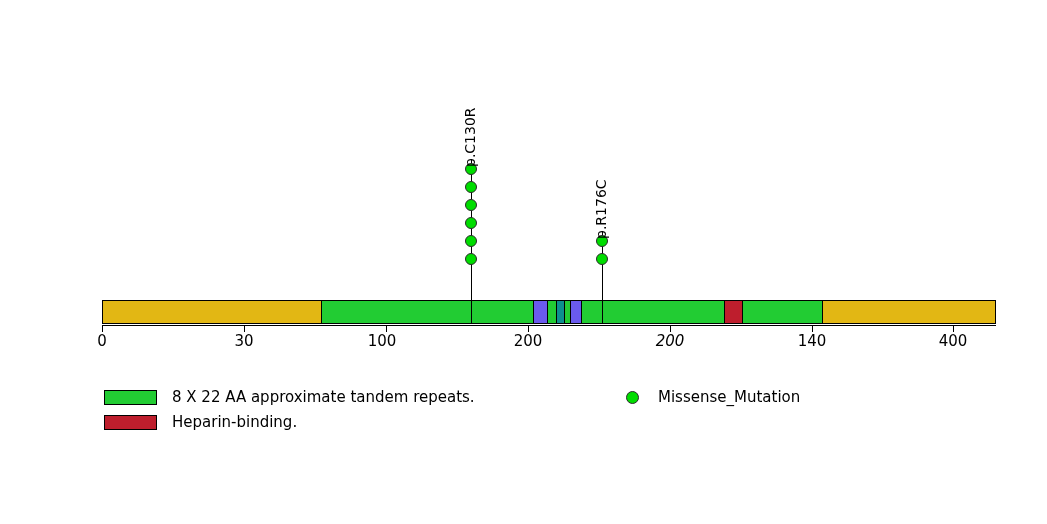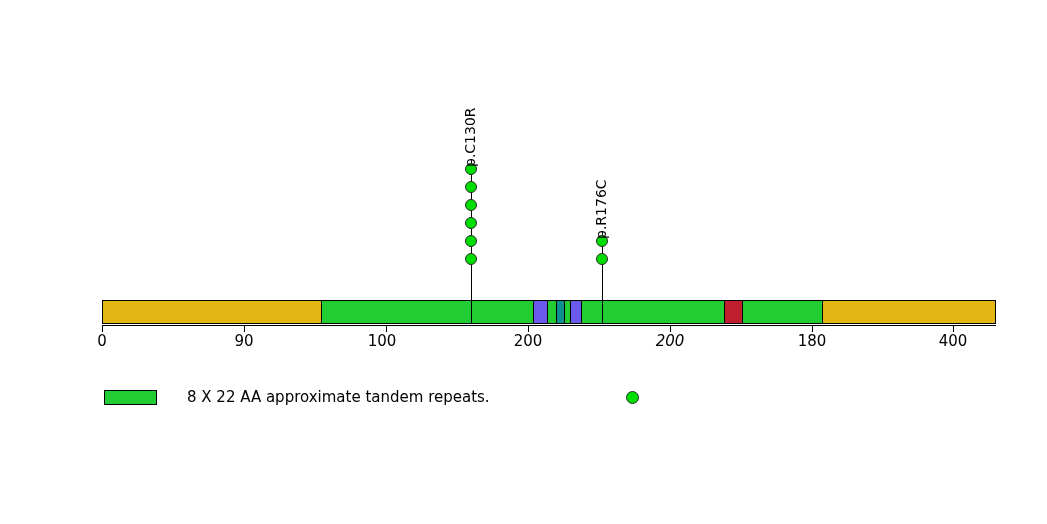--- a/index.html
+++ b/index.html
@@ -98,21 +98,20 @@
   .legend-left {
     position: absolute;
     left: 104px;
     top: 386px;
   }
   .legend-row {
     display: flex;
     align-items: center;
     height: 22px;
     margin-bottom: 3px;
-    gap: 15px;
   }
   .legend-swatch {
     width: 53px;
     height: 15px;
     border: 1px solid #000000;
     box-sizing: border-box;
     flex: 0 0 auto;
   }
   .legend-text {
     margin-left: 15px;
@@ -152,29 +151,29 @@
       <div class="domain-seg" style="left: 453.095px; width: 8.51429px; background: rgb(13, 143, 143);"></div>
       <div class="domain-seg" style="left: 467.286px; width: 11.3524px; background: rgb(106, 90, 238);"></div>
       <div class="domain-seg" style="left: 620.543px; width: 19.8667px; background: rgb(190, 30, 45);"></div>
     </div>
 
   <div class="axis-line"></div>
   <div id="axis-ticks">
       <div class="tick" style="left: 102px;"></div>
       <div class="tick-label" style="left: 102px;">0</div>
       <div class="tick" style="left: 244px;"></div>
-      <div class="tick-label" style="left: 244px;">90</div>
+      <div class="tick-label" style="left: 244px;">30</div>
       <div class="tick" style="left: 386px;"></div>
       <div class="tick-label" style="left: 382px;">100</div>
       <div class="tick" style="left: 528px;"></div>
       <div class="tick-label" style="left: 528px;">200</div>
       <div class="tick" style="left: 670px;"></div>
       <div class="tick-label" style="left: 670px; font-style: italic;">200</div>
       <div class="tick" style="left: 812px;"></div>
-      <div class="tick-label" style="left: 812px;">180</div>
+      <div class="tick-label" style="left: 812px;">140</div>
       <div class="tick" style="left: 953px;"></div>
       <div class="tick-label" style="left: 953px;">400</div>
     </div>
 
   <div id="lollipops">
       <div class="stem" style="left: 471px; top: 159px; height: 165px;"></div>
       <div class="mut-dot" style="left: 471px; top: 253px; background: rgb(0, 221, 0);"></div>
       <div class="mut-dot" style="left: 471px; top: 235px; background: rgb(0, 221, 0);"></div>
       <div class="mut-dot" style="left: 471px; top: 217px; background: rgb(0, 221, 0);"></div>
       <div class="mut-dot" style="left: 471px; top: 199px; background: rgb(0, 221, 0);"></div>
@@ -185,19 +184,24 @@
       <div class="mut-dot" style="left: 602px; top: 253px; background: rgb(0, 221, 0);"></div>
       <div class="mut-dot" style="left: 602px; top: 235px; background: rgb(0, 221, 0);"></div>
       <div class="mut-label" style="left: 608px; top: 225px;">p.R176C</div>
     </div>
 
   <div class="legend-left" id="domain-legend">
       <div class="legend-row">
         <span class="legend-swatch" style="background: rgb(34, 204, 51);"></span>
         <span class="legend-text">8 X 22 AA approximate tandem repeats.</span>
       </div>
+      <div class="legend-row">
+        <span class="legend-swatch" style="background: rgb(190, 30, 45);"></span>
+        <span class="legend-text">Heparin-binding.</span>
+      </div>
     </div>
 
   <div class="legend-right" id="mutation-legend">
     <span class="legend-dot"></span>
+    <span class="legend-text">Missense_Mutation</span>
   </div>
 
 </div>
 
 </body></html>

